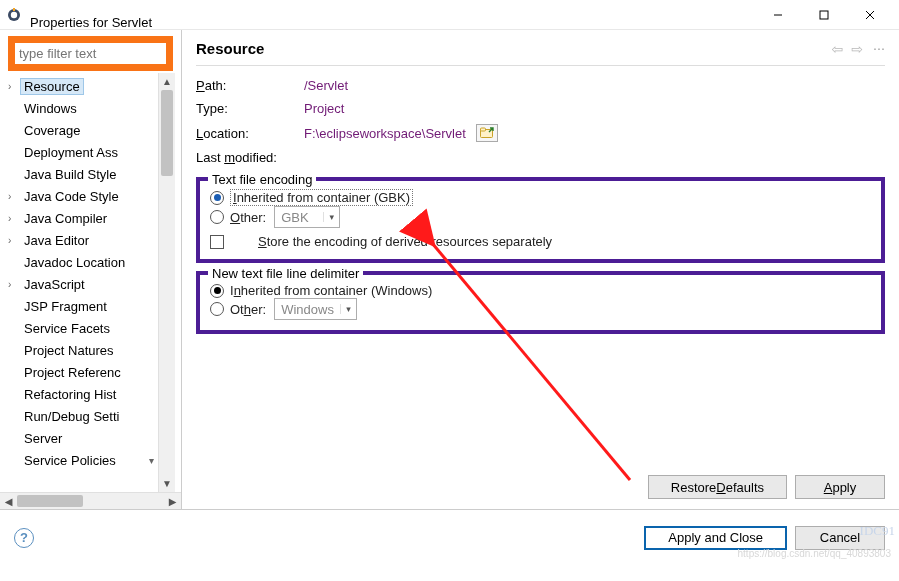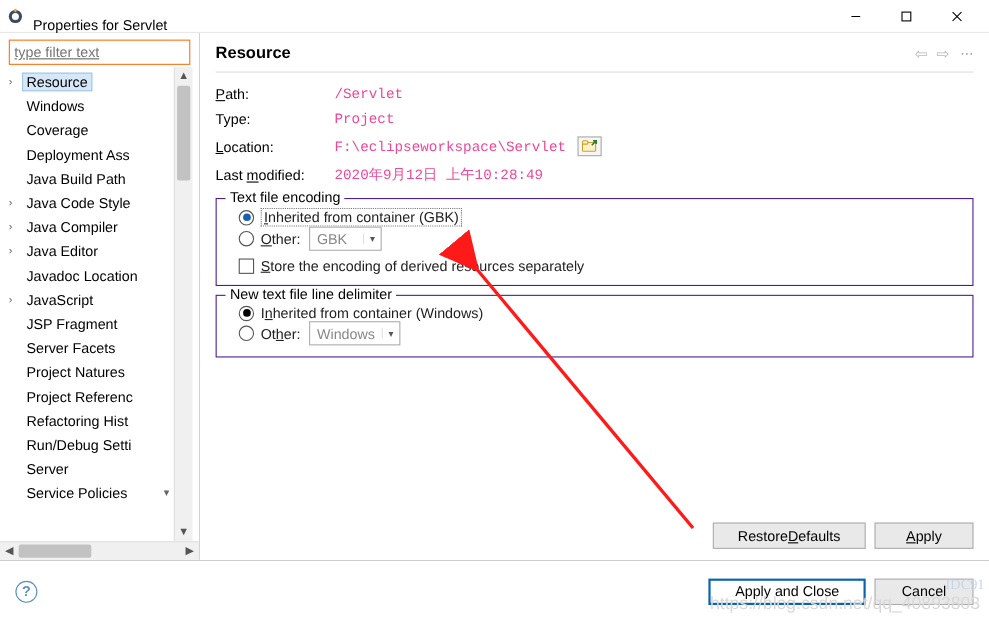--- a/index.html
+++ b/index.html
@@ -6,21 +6,21 @@
 body { background: #fff; width: 899px; height: 581px; overflow: hidden; position: relative; }
 
 .titlebar { height: 30px; display: flex; align-items: center; padding: 0 6px; border-bottom: 1px solid #e8e8e8; }
 .titlebar .app-icon { width: 16px; height: 16px; margin-right: 8px; }
 .titlebar .title { flex: 1; color: #000; margin-top: 15px; }
 .titlebar .win-btn { width: 46px; height: 28px; display: flex; align-items: center; justify-content: center; color: #444; }
 
 .content { display: flex; height: 479px; }
 .sidebar { width: 182px; border-right: 1px solid #ccc; display: flex; flex-direction: column; }
 .filter { margin: 6px 8px 2px 8px; }
-.filter input { width: 100%; padding: 3px 4px; border: 1px solid #f97316; color: #666; text-decoration: underline; }
+.filter input { width: 100%; padding: 3px 4px; border: 7px solid #f97316; color: #666; }
 .tree-wrap { flex: 1; overflow: hidden; position: relative; }
 .tree { padding: 2px 0; overflow-y: hidden; overflow-x: hidden; height: 100%; width: 158px; }
 .tree-row { display: flex; align-items: center; height: 22px; padding-left: 8px; color: #000; white-space: nowrap; overflow: hidden; }
 .tree-row .twisty { width: 12px; color: #666; font-size: 10px; }
 .tree-row .label { padding: 1px 4px; }
 .tree-row.sel .label { background: #d6e8f7; border: 1px solid #9ec7e8; padding: 0 3px; }
 .vscroll { width: 17px; background: #f0f0f0; border-left: 1px solid #e0e0e0; display: flex; flex-direction: column; }
 .vscroll .arrow { height: 17px; display:flex; align-items:center; justify-content:center; color:#555; font-size:10px; }
 .vscroll .track { flex:1; position: relative; }
 .vscroll .thumb { position:absolute; left:2px; right:2px; top:0; height:86px; background:#c2c2c2; border-radius:2px; }
@@ -31,51 +31,51 @@
 
 .main { flex: 1; display: flex; flex-direction: column; padding: 10px 14px 0 14px; background:#fff; position:relative; }
 .main-header { display:flex; align-items:center; border-bottom: 1px solid #ddd; padding-bottom: 8px; margin-bottom: 8px;}
 .main-header h1 { font-size: 15px; font-weight: 600; flex:1; }
 .main-header .nav-ico { color:#b8b8b8; margin-left:8px; font-size:14px;}
 .main-header .menu-ico { color:#999; margin-left:10px; font-size:12px;}
 
 .prop-row { display:flex; align-items:center; margin: 4px 0; }
 .prop-row .k { width: 108px; color:#000; }
 .prop-row .k .ul { text-decoration: underline; }
-.prop-row .v { color:#ec4899;font-family:Liberation Mono, monospace; }
+.prop-row .v { color:#701a75; }
 .show-btn { width:22px; height:18px; border:1px solid #aaa; background:#f6f6f6; margin-left:10px; display:inline-flex; align-items:center; justify-content:center; }
 .show-btn svg { width:14px; height:12px; }
 
-.group { border:1px solid #4c1d95; margin-top:8px; padding: 8px 10px 10px 20px; position:relative; }
+.group { border:4px solid #4c1d95; margin-top:8px; padding: 8px 10px 10px 10px; position:relative; }
 .group .legend { position:absolute; top:-9px; left:8px; background:#fff; padding:0 4px; }
 .radio-row { display:flex; align-items:center; margin:0 0;}
 .radio { width:14px; height:14px; border-radius:50%; border:1px solid #555; display:inline-flex; align-items:center; justify-content:center; margin-right:6px; background:#fff; }
 .radio.sel::after { content:""; width:7px; height:7px; border-radius:50%; background:#1a5db3; display:block; }
 .radio.selblack::after { content:""; width:7px; height:7px; border-radius:50%; background:#000; display:block; }
 .opt-label { color:#222; }
 .opt-label .ul { text-decoration: underline; }
 .framed { border:1px dotted #777; padding:0 2px; }
 .combo { display:inline-flex; align-items:center; border:1px solid #adadad; height:22px; margin-left:8px; background:#fff;}
 .combo.disabled { color:#888; background:#fff;}
 .combo .cv { padding:0 6px; min-width:48px; }
 .combo .cd { width:16px; text-align:center; border-left:1px solid #e0e0e0; font-size:9px; color:#555;}
-.chk-row { display:flex; align-items:flex-end; margin-top:6px;}
+.chk-row { display:flex; align-items:flex-end; margin-top:6px;gap:28px;}
 .chk { width:14px; height:14px; border:1px solid #555; margin-right:6px; background:#fff; }
 
 .btn-row { display:flex; justify-content:flex-end; gap:8px; margin-top: auto; padding: 10px 0 10px 0;}
 .btn { min-width:90px; height:24px; border:1px solid #adadad; background:#e9e9e9; display:inline-flex; align-items:center; justify-content:center; padding:0 22px; color:#000;}
 .btn.primary { background:#fff; border:2px solid #0a64ad; }
 
 .footer { border-top:1px solid #ccc; height:56px; display:flex; align-items:center; padding:0 14px; }
 .footer .help { width:20px; height:20px; border:1.5px solid #5a8fbf; border-radius:50%; color:#5a8fbf; display:flex; align-items:center; justify-content:center; font-weight:bold;}
 .footer .spacer { flex:1; }
 
 .arrow-overlay { position:absolute; left:0; top:0; width:899px; height:581px; pointer-events:none; }
 
-.watermark { position:absolute; right:8px; bottom:22px; color:#d8d8d8; font-size:16px; pointer-events:none;}
+.watermark { position:absolute; right:8px; bottom:22px; color:#d8d8d8; font-size:10px; pointer-events:none;}
 .id91 { position:absolute; right:4px; bottom:42px; color:#c8d6ea; font-size:13px; pointer-events:none;font-family:Liberation Serif, serif;}
 </style>
 </head>
 <body>
 
 <div class="titlebar">
   <span class="app-icon">
     <svg viewBox="0 0 16 16">
         <circle cx="8" cy="8" r="6" fill="#3b4a63"></circle>
         <circle cx="8" cy="8" r="3.2" fill="#fff"></circle>
@@ -120,21 +120,21 @@
             <div class="tree-row">
               <span class="twisty"></span>
               <span class="label">Coverage</span>
             </div>
             <div class="tree-row">
               <span class="twisty"></span>
               <span class="label">Deployment Ass</span>
             </div>
             <div class="tree-row">
               <span class="twisty"></span>
-              <span class="label">Java Build Path</span>
+              <span class="label">Java Build Style</span>
             </div>
             <div class="tree-row">
               <span class="twisty">›</span>
               <span class="label">Java Code Style</span>
             </div>
             <div class="tree-row">
               <span class="twisty">›</span>
               <span class="label">Java Compiler</span>
             </div>
             <div class="tree-row">
@@ -148,21 +148,21 @@
             <div class="tree-row">
               <span class="twisty">›</span>
               <span class="label">JavaScript</span>
             </div>
             <div class="tree-row">
               <span class="twisty"></span>
               <span class="label">JSP Fragment</span>
             </div>
             <div class="tree-row">
               <span class="twisty"></span>
-              <span class="label">Server Facets</span>
+              <span class="label">Service Facets</span>
             </div>
             <div class="tree-row">
               <span class="twisty"></span>
               <span class="label">Project Natures</span>
             </div>
             <div class="tree-row">
               <span class="twisty"></span>
               <span class="label">Project Referenc</span>
             </div>
             <div class="tree-row">
@@ -223,21 +223,20 @@
       <span class="show-btn">
         <svg viewBox="0 0 14 12">
             <rect x="0.5" y="2.5" width="12" height="8" rx="1" fill="#fff1c7" stroke="#c9a227"></rect>
             <rect x="0.5" y="1" width="5" height="3" rx="1" fill="#fff1c7" stroke="#c9a227"></rect>
             <path d="M9 5 L13 1 M10 1 h3 v3" stroke="#2a7d2a" fill="none" stroke-width="1.4"></path>
           </svg>
       </span>
     </div>
     <div class="prop-row">
       <span class="k">Last <span class="ul">m</span>odified:</span>
-      <span class="v">2020年9月12日 上午10:28:49</span>
     </div>
 
     <div class="group">
       <span class="legend"><span class="ul">T</span>ext file encoding</span>
       <div class="radio-row">
         <span class="radio sel"></span>
         <span class="opt-label framed"><span class="ul">I</span>nherited from container (GBK)</span>
       </div>
       <div class="radio-row">
         <span class="radio"></span>

